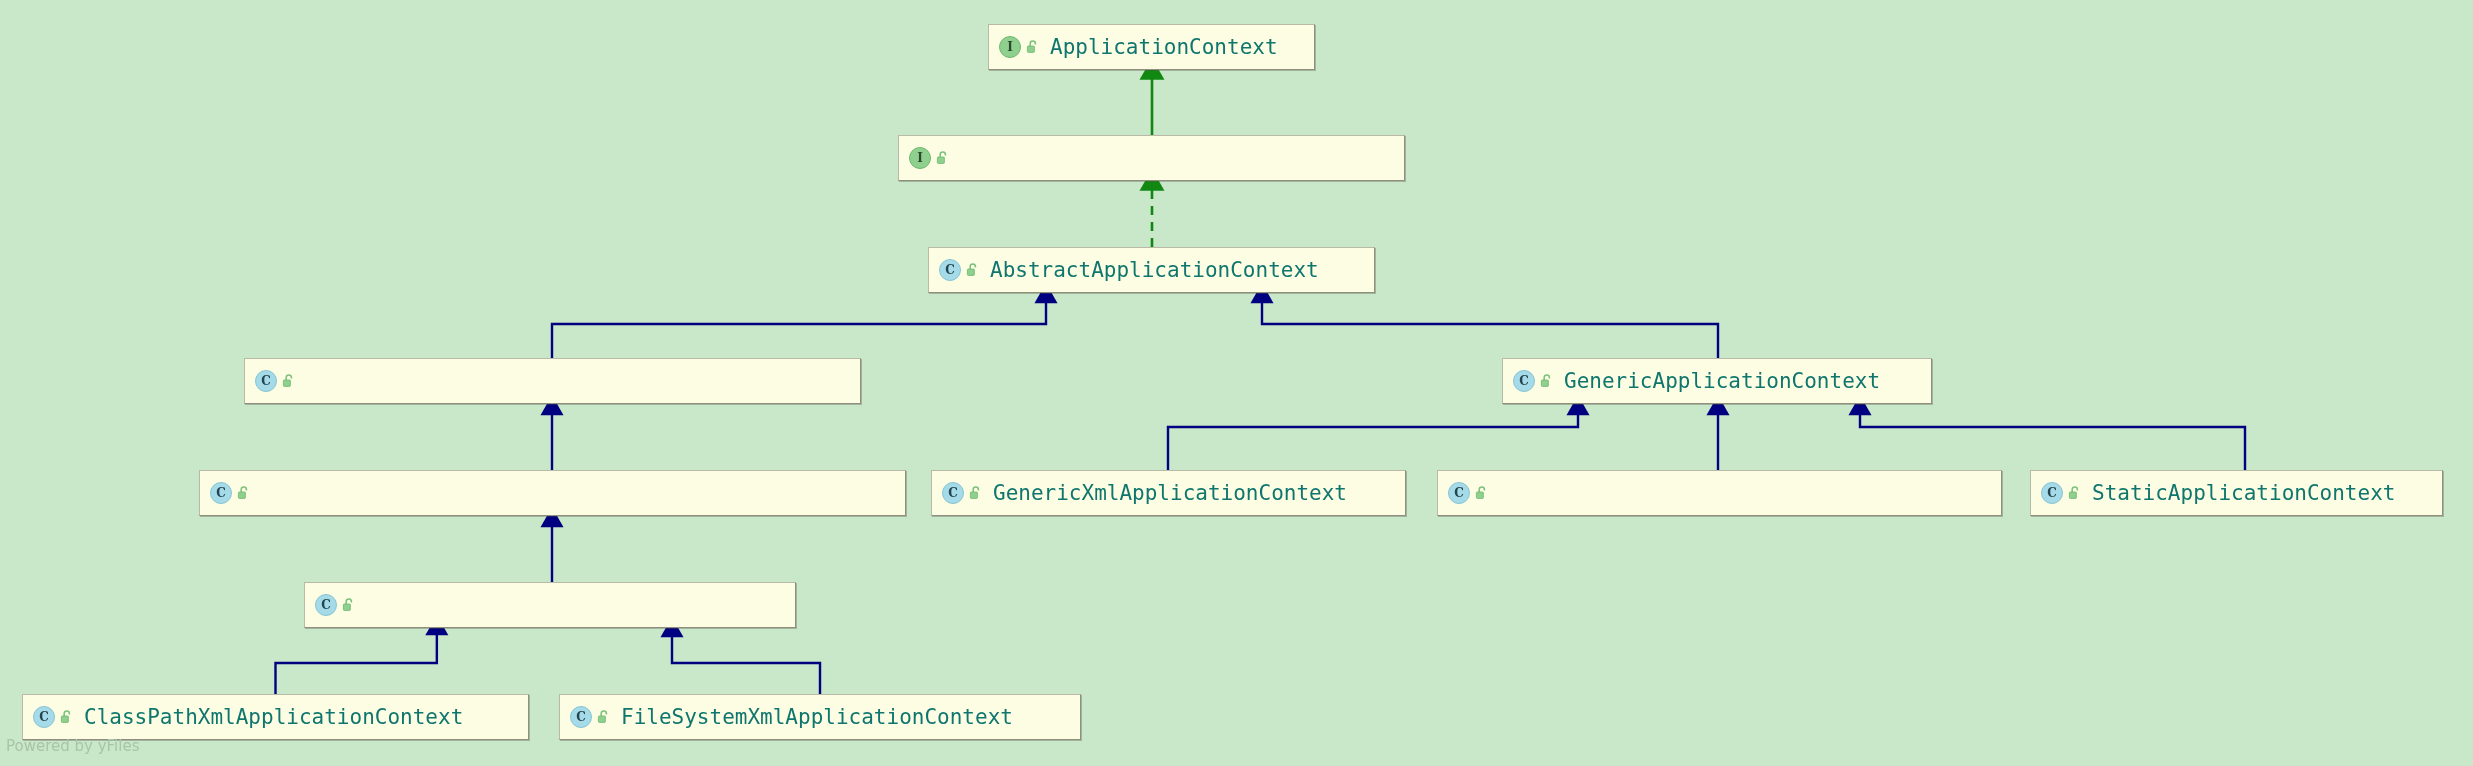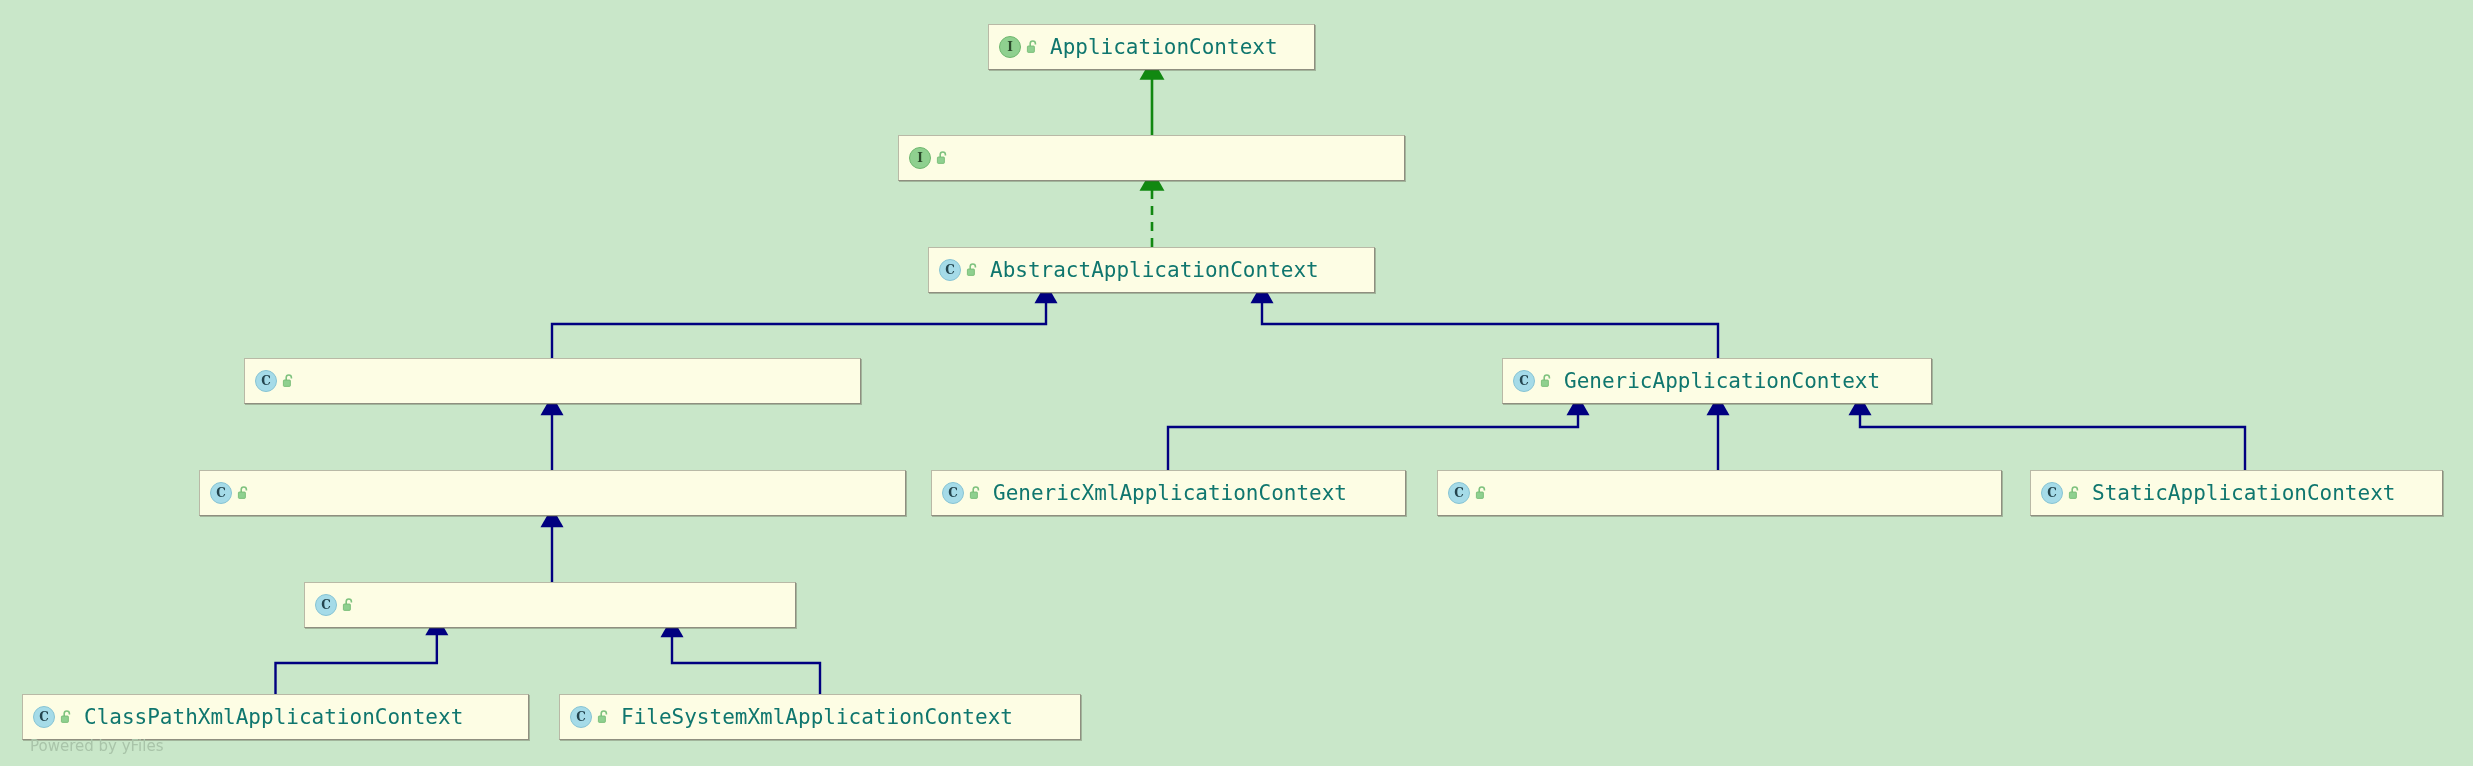--- a/index.html
+++ b/index.html
@@ -88,21 +88,20 @@
   }
   #watermark {
     position: absolute;
     left: 6px;
     top: 737px;
     font-family: "DejaVu Sans", sans-serif;
     font-size: 15px;
     color: #a9c4a9;
     white-space: nowrap;
     user-select: none;
-    margin-left: 24px;
   }
 </style>
 </head>
 <body>
 
 <div id="diagram">
 
   <svg id="edge-layer" width="2473" height="766" viewBox="0 0 2473 766" xmlns="http://www.w3.org/2000/svg">
     <defs>
       <marker id="arrow-green" markerWidth="13" markerHeight="13" refX="3.2" refY="5.2" orient="auto" markerUnits="strokeWidth">

